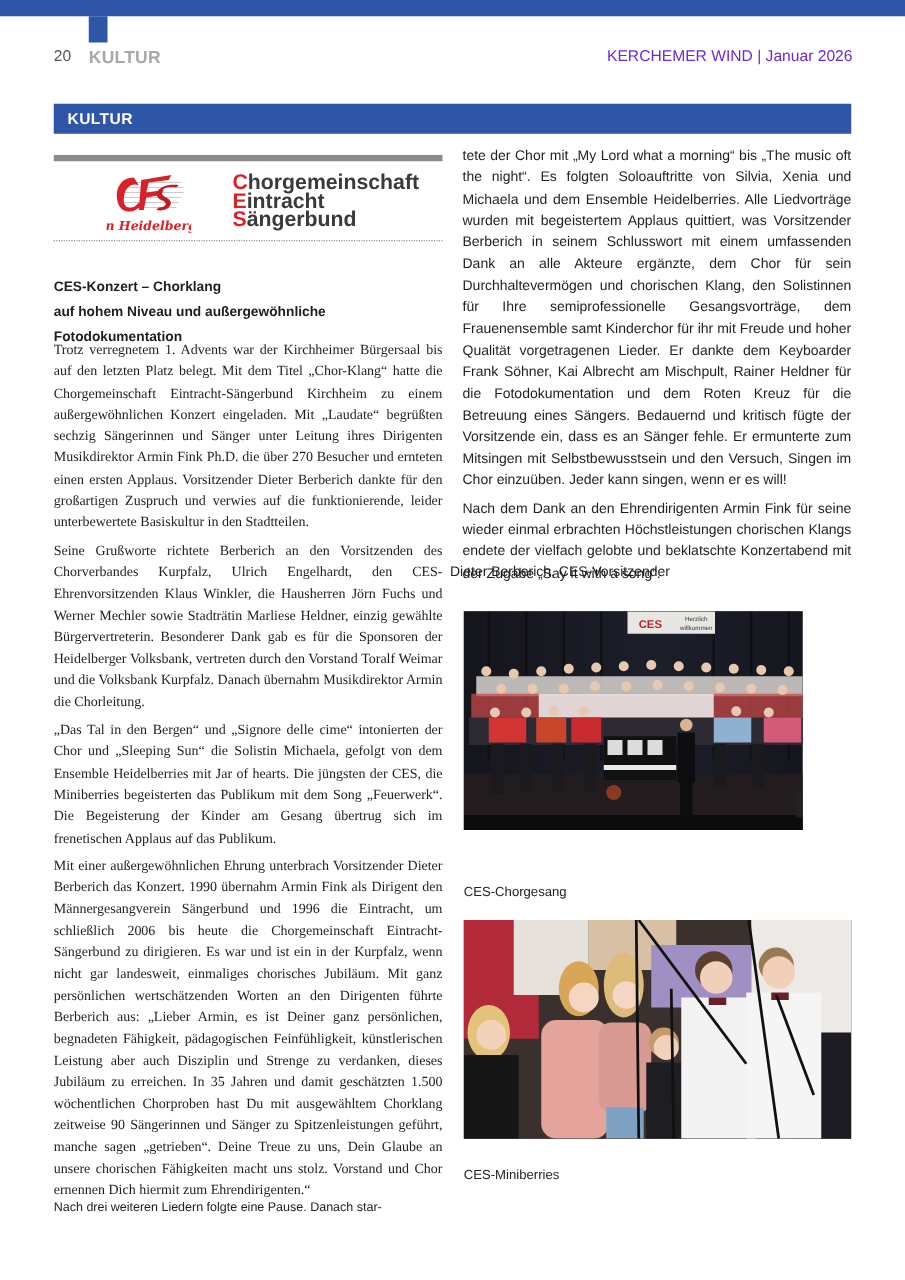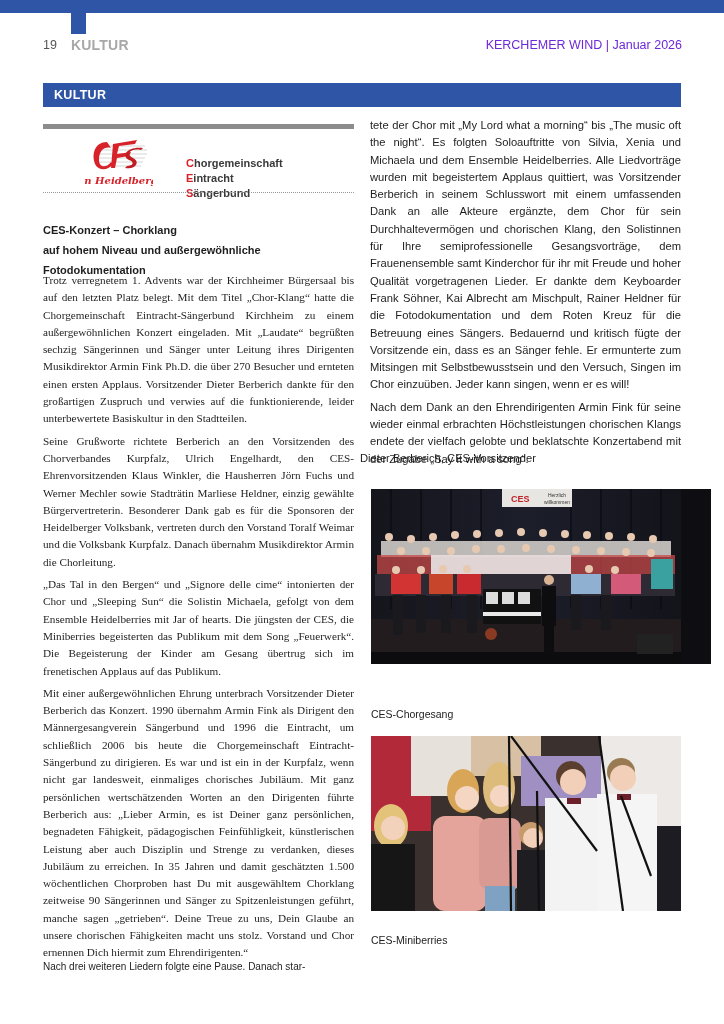--- a/index.html
+++ b/index.html
@@ -20,42 +20,42 @@
 
   .col { position: absolute; font-size: 11.2px; line-height: 17.3px; text-align: justify; hyphens: manual; }
   .col-left { left: 43px; top: 272px; width: 311px; font-family: Liberation Serif, serif; }
   .col-right { left: 370px; top: 117px; width: 311px; }
   .col p { margin: 0 0 5px 0; }
 
   .logo-box { position: absolute; left: 43px; top: 124px; width: 311px; height: 70px; }
   .logo-top-line { position: absolute; left: 0; top: 0; width: 311px; height: 5px; background: #8c8c8c; }
   .logo-bottom-line { position: absolute; left: 0; top: 68px; width: 311px; height: 1px; border-top: 1px dotted #9a9a9a; }
   .logo-emblem { position: absolute; left: 42px; top: 12px; width: 68px; height: 52px; }
-  .logo-text { position: absolute; left: 143px; top: 32px; font-size: 11px; line-height: 15px; font-weight: bold; color: #3a3a3a; }
+  .logo-text { position: absolute; left: 143px; top: 14px; font-size: 17px; line-height: 15px; font-weight: bold; color: #3a3a3a; }
   .logo-text .cap { color: #d8222a; }
 
   .headline { position: absolute; left: 43px; top: 220px; width: 311px; font-size: 11px; font-weight: bold; line-height: 20px; }
 
   .closing { position: absolute; left: 43px; top: 958px; width: 311px; font-size: 10px; line-height: 17px; }
 
   .signature { position: absolute; left: 360px; top: 452px; font-size: 11.2px; }
 
   .photo { position: absolute; overflow: hidden; }
-  .photo1 { left: 371px; top: 489px; width: 340px; height: 175px; background: #0e0e12; }
+  .photo1 { left: 371px; top: 489px; width: 271px; height: 175px; background: #0e0e12; }
   .photo2 { left: 371px; top: 736px; width: 310px; height: 175px; background: #2a2220; }
   .caption { position: absolute; font-size: 10.5px; color: #222; }
   .caption1 { left: 371px; top: 680px; margin-top: 28px; }
   .caption2 { left: 371px; top: 934px; }
 </style>
 </head>
 <body>
 
 <div class="top-bar"></div>
 <div class="top-tab"></div>
-<div class="page-num">19</div>
+<div class="page-num">20</div>
 <div class="section-name">KULTUR</div>
 <div class="pub-info">KERCHEMER WIND | Januar 2026</div>
 
 <div class="kultur-bar">
   <span>KULTUR</span>
 </div>
 
 <div class="logo-box">
   <div class="logo-top-line"></div>
   <svg class="logo-emblem" viewBox="0 0 68 52">

